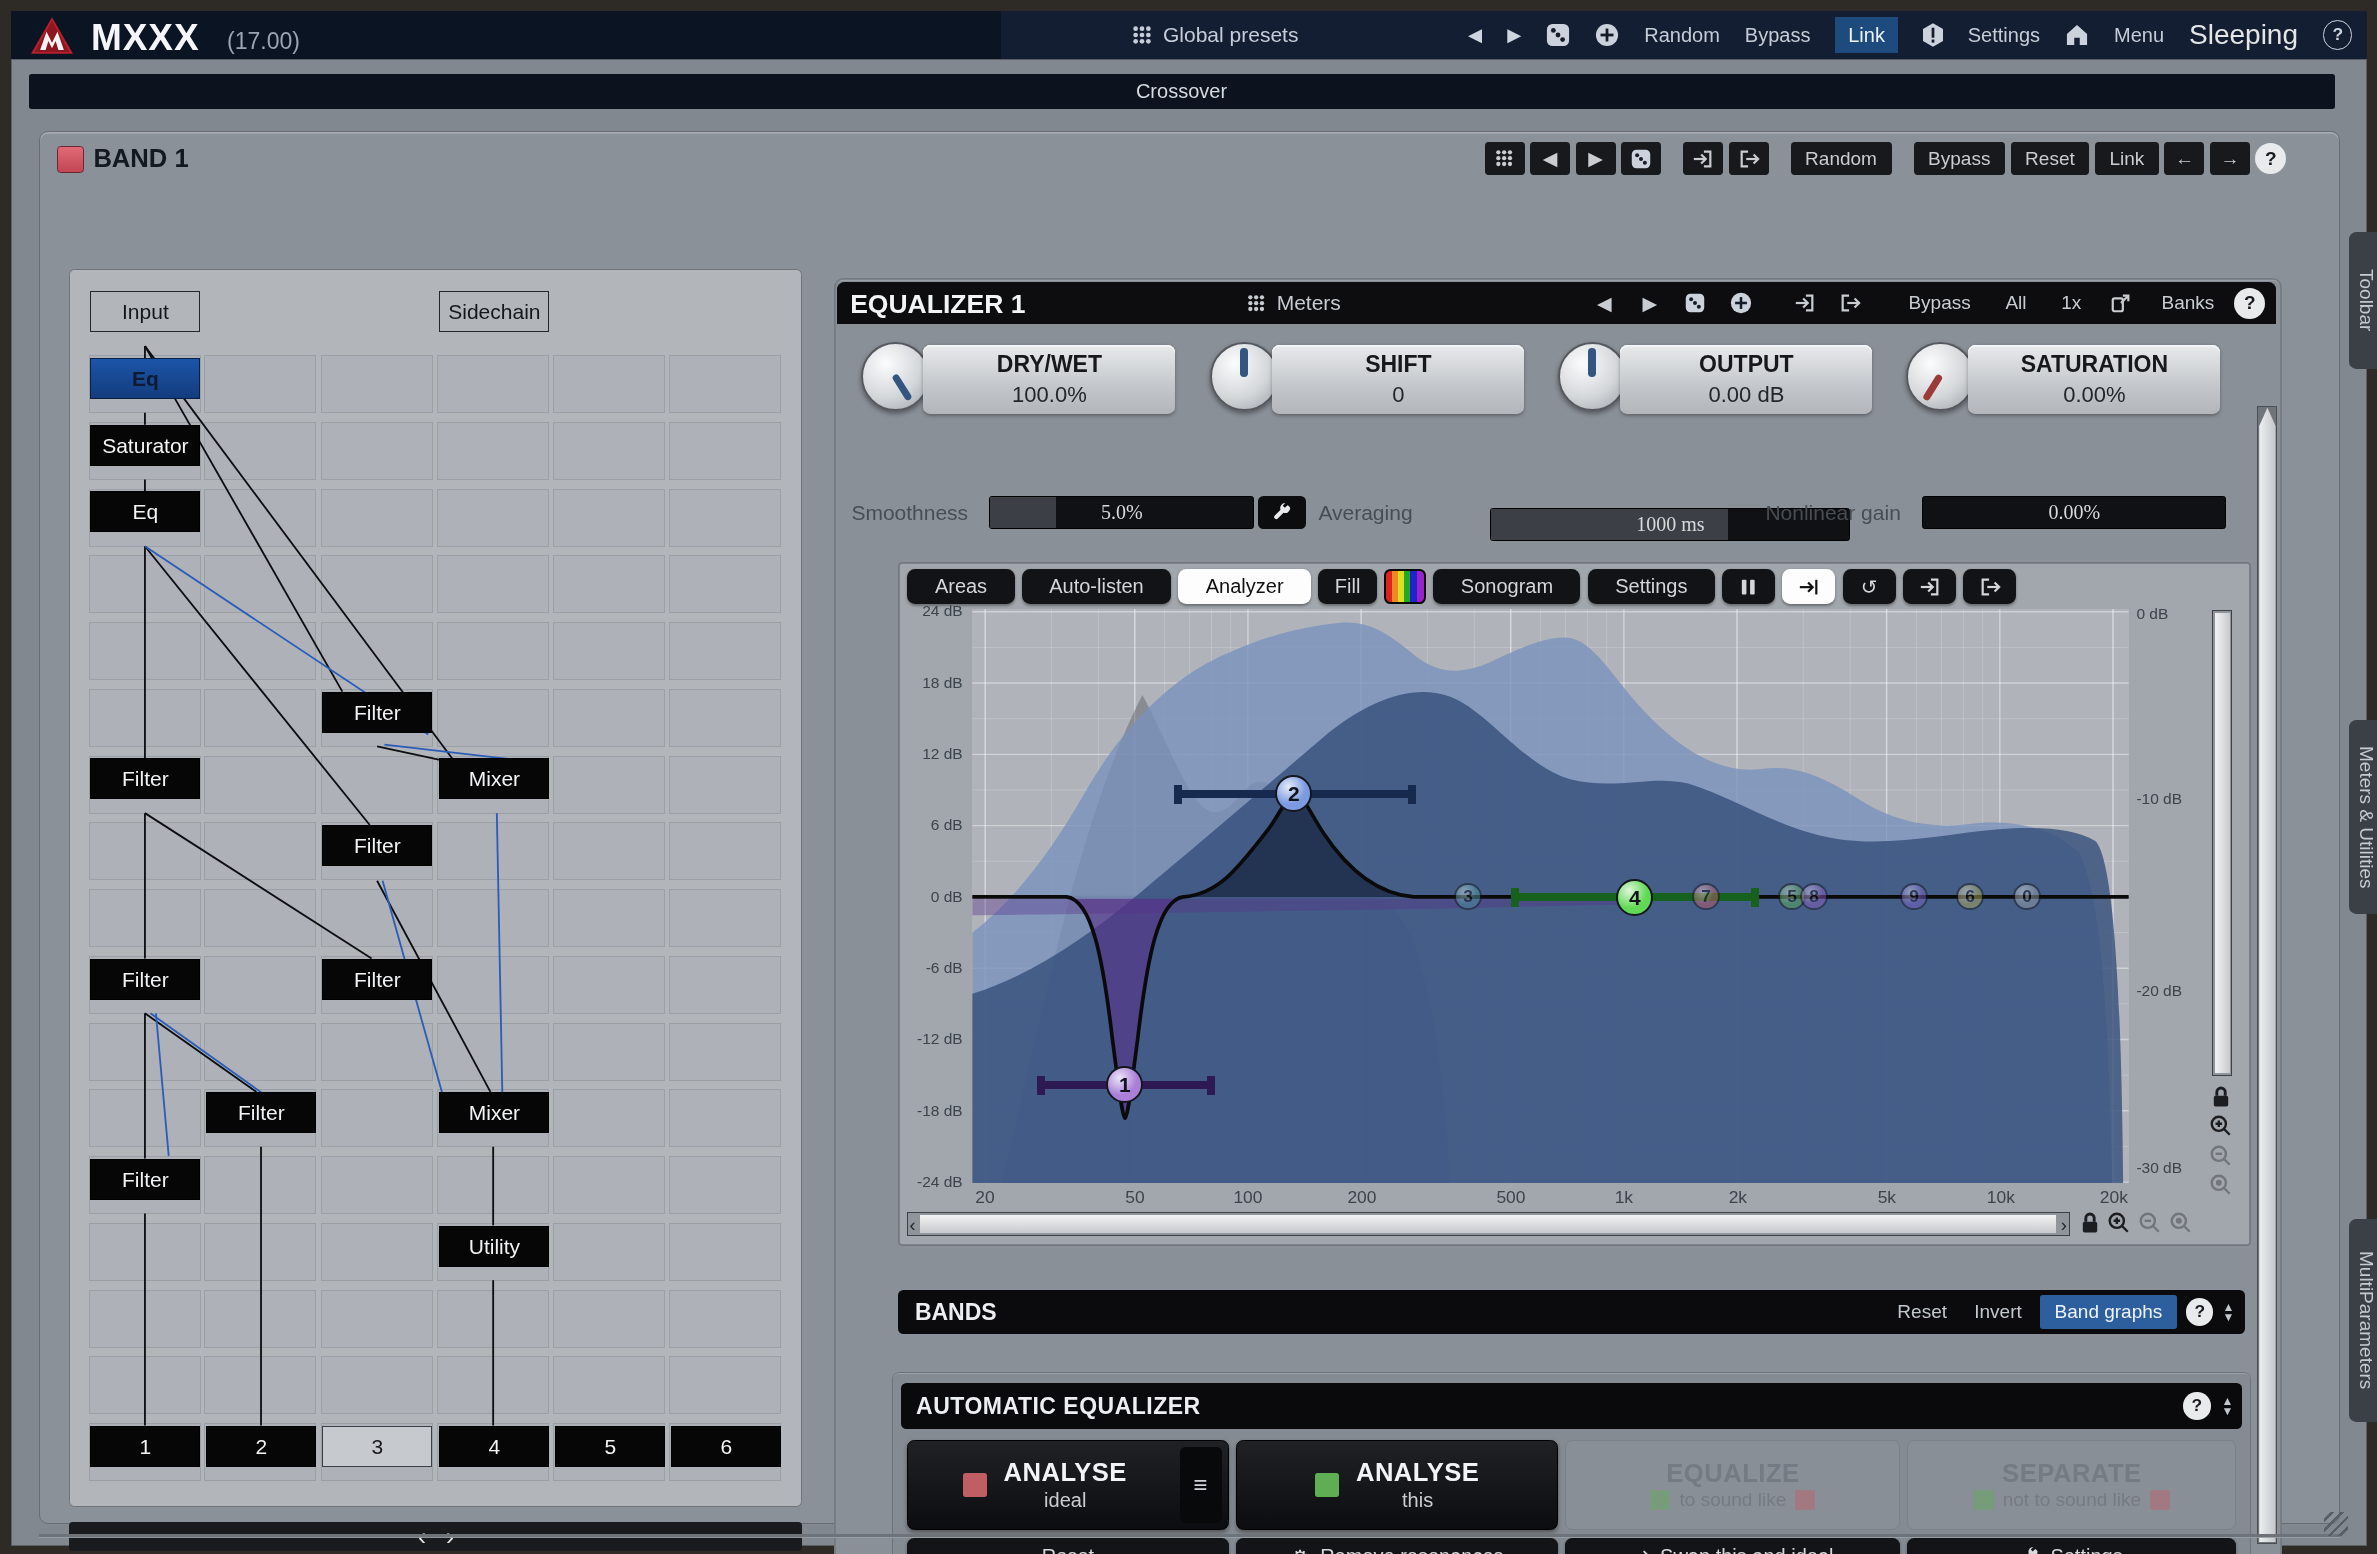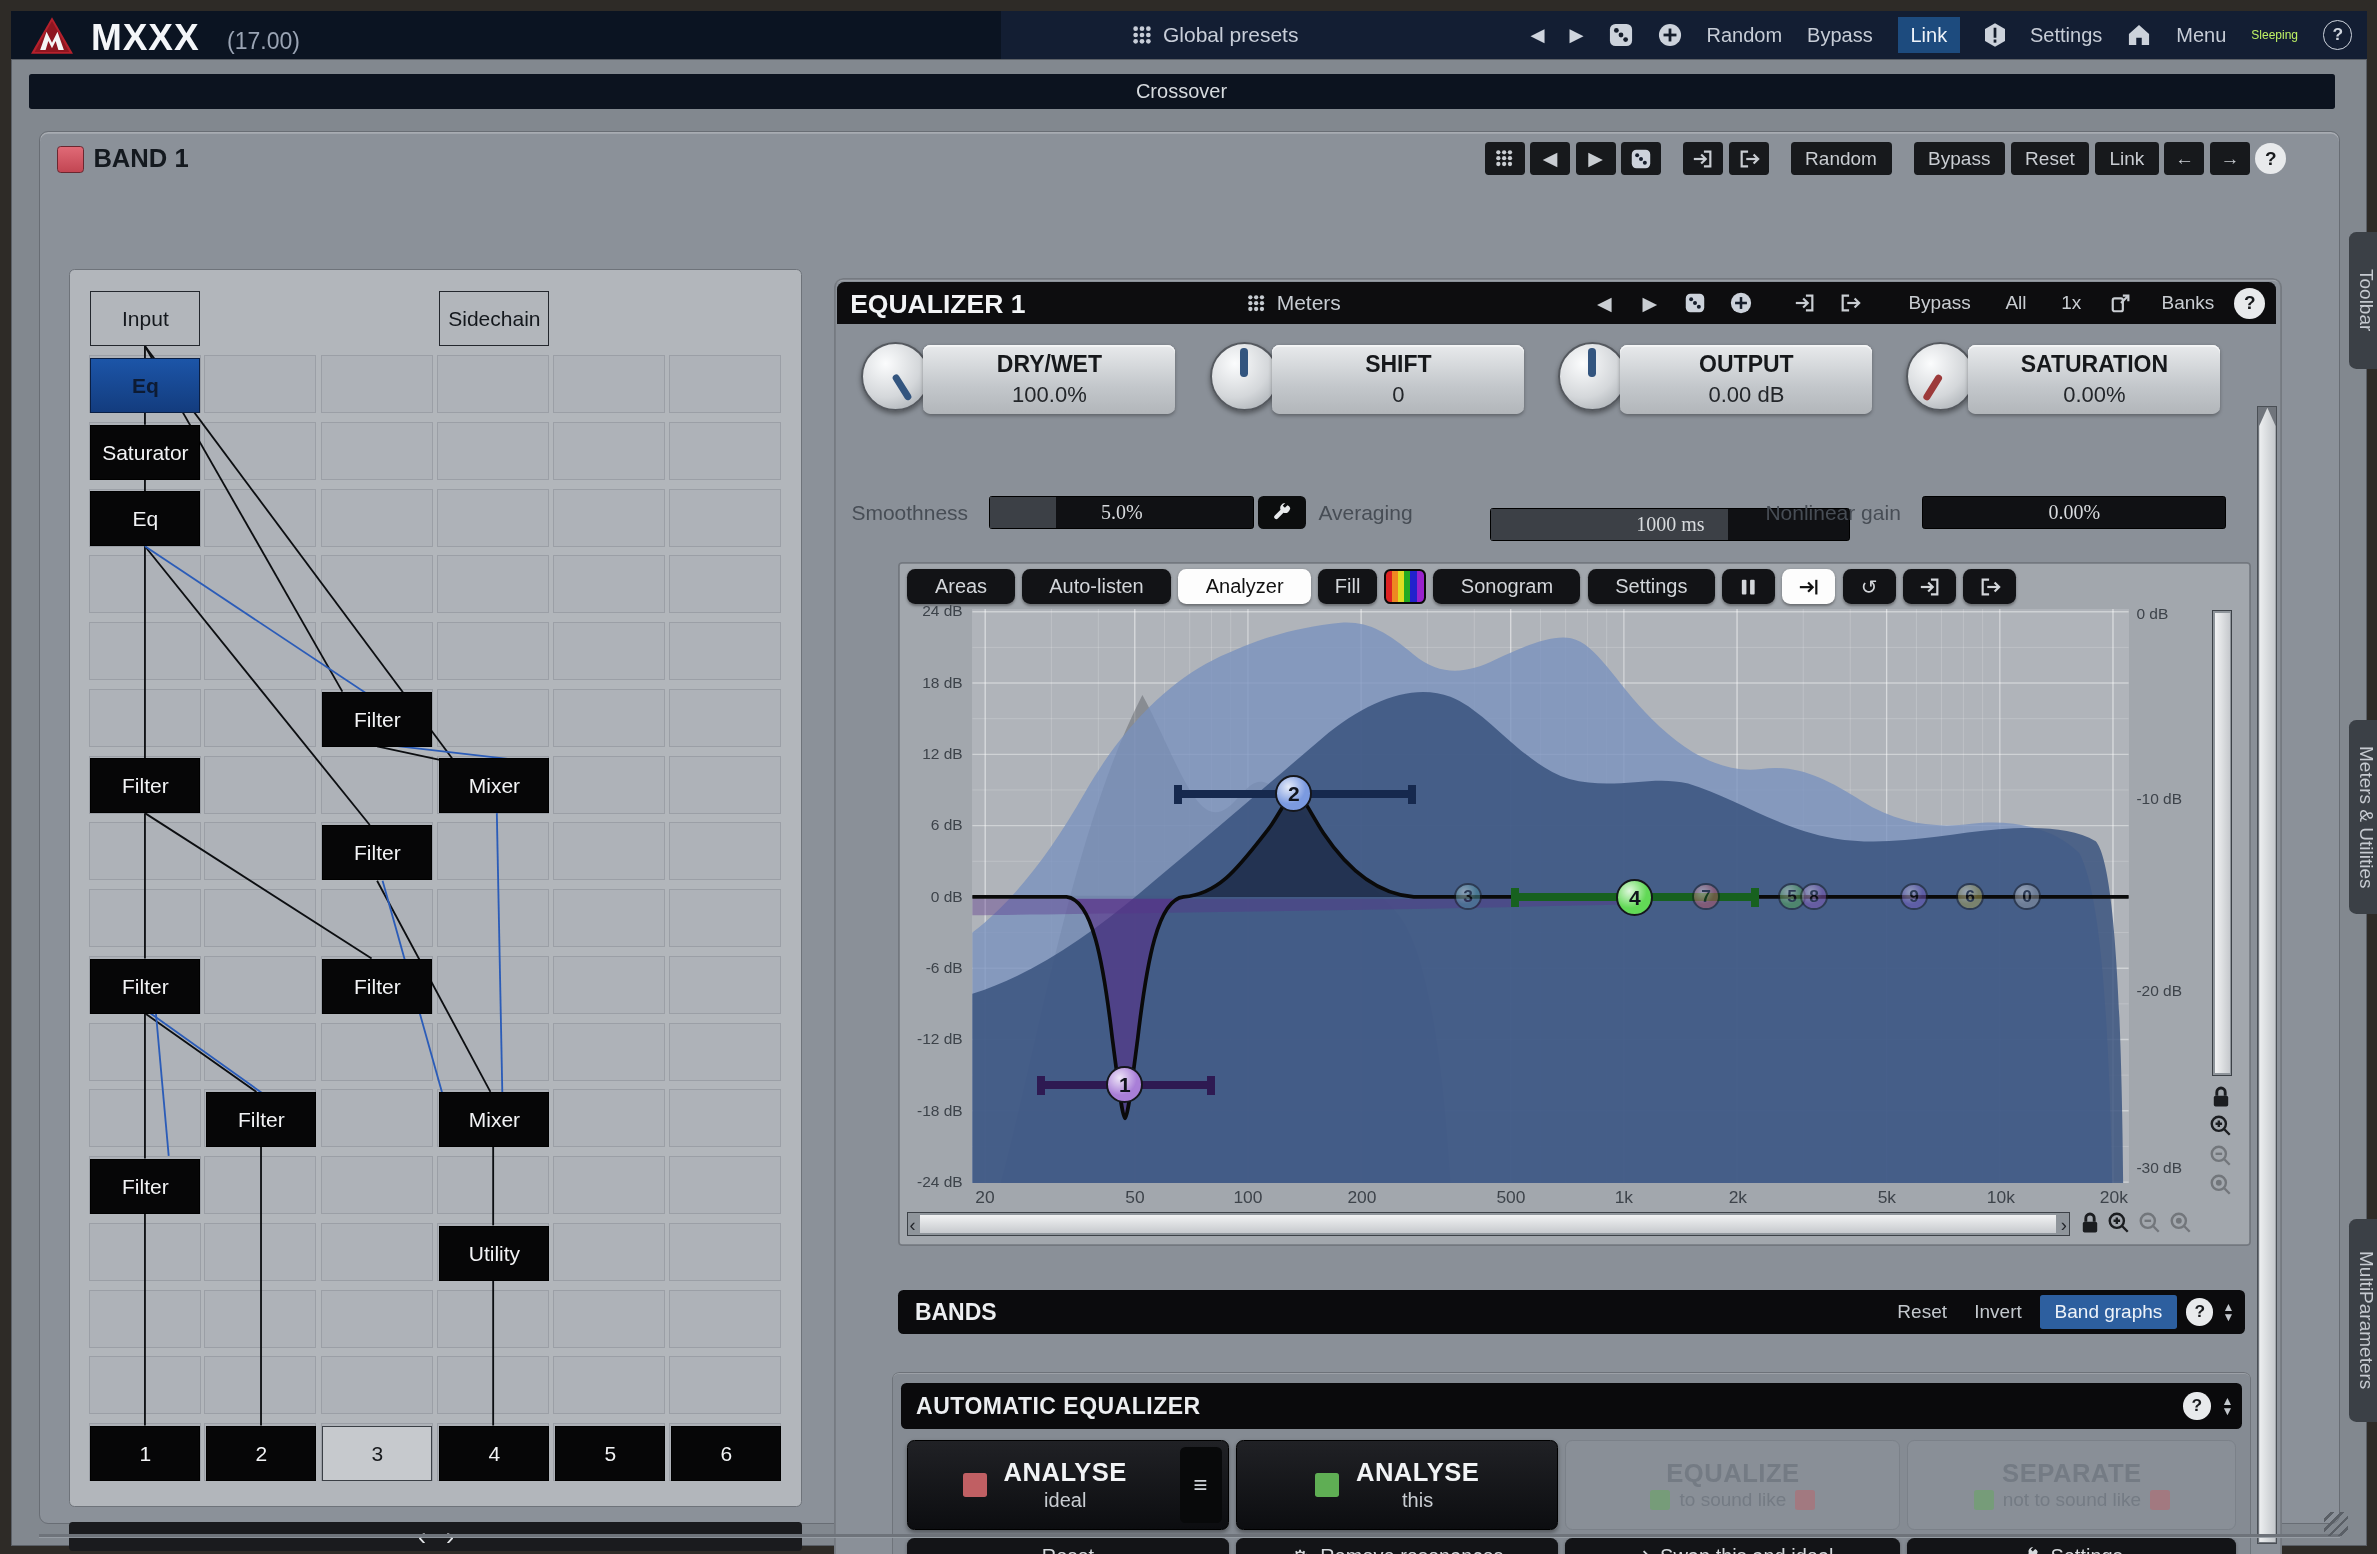--- a/index.html
+++ b/index.html
@@ -9,21 +9,21 @@
   #topbar{left:11px;top:11px;width:2356px;height:48px;background:#0b1422;display:flex;align-items:center;}
   #topbar .rightbg{position:absolute;left:990px;top:0;right:0;bottom:0;background:#131e33;}
   #logo{position:absolute;left:20px;top:5.5px;}
   #brand{position:absolute;left:80px;top:6.4px;font-size:37px;font-weight:bold;color:#f4f6f9;letter-spacing:0.9px;}
   #version{position:absolute;left:216px;top:16.5px;font-size:23px;color:#9aa4b4;}
   #gpresets{position:absolute;left:1121px;top:0;height:48px;display:flex;align-items:center;gap:11px;color:#c7cdd8;font-size:21px;}
   #topright{position:absolute;right:14.6px;top:0;height:48px;display:flex;align-items:center;gap:25px;}
   .tbt{color:#c6ccd6;font-size:20px;}
   .tglyph{color:#cfd5de;font-size:18.3px;}
   .editbox{background:#1d4b7e;color:#eef3f9;padding:6.4px 12.8px;font-size:20px;}
-  .sleeping{color:#bef264;font-size:12px;}
+  .sleeping{color:#e5e5e5;font-size:28px;}
   .qcirc{width:27.4px;height:27.4px;border:1.8px solid #cfd5de;border-radius:50%;color:#cfd5de;
     display:flex;align-items:center;justify-content:center;font-size:17.4px;font-weight:bold;}
   
   #win{left:11px;top:59px;width:2356px;height:1487px;background:#82888f;border:1.8px solid #5a5f66;box-sizing:border-box;}
   #crossbar{left:16.5px;top:13.7px;width:2306px;height:35px;background:#0c131f;border-radius:2.7px;
     display:flex;align-items:center;justify-content:center;color:#d6dade;font-size:20px;}
   
   #bandpanel{left:27.4px;top:71px;width:2301px;height:1393px;background:#8b9199;border-radius:9.1px;
     border:1.8px solid #686d74;box-shadow:inset 0 1.8px 0 rgba(255,255,255,.25);box-sizing:border-box;}
   #bandswatch{left:16.5px;top:13.7px;width:25px;height:25px;border-radius:3.7px;border:0.9px solid #6a2730;
@@ -36,21 +36,21 @@
   .kico{width:40px;padding:0;}
   .wq{width:31px;height:31px;border-radius:50%;background:#e8eaec;color:#17191c;font-weight:bold;
     font-size:19px;display:flex;align-items:center;justify-content:center;}
   
   #nodepanel{left:29px;top:137px;width:733px;height:1238px;background:#b2b6bb;border:1.8px solid #6e737a;
     border-radius:5.5px;box-sizing:border-box;}
   .gcell{position:absolute;width:112px;height:58px;background:#aeb2b8;border:0.9px solid #9b9fa6;box-sizing:border-box;}
   #wires{position:absolute;left:0;top:0;}
   #wires line.wb{stroke:#0c0e11;stroke-width:2;}
   #wires line.wu{stroke:#2b5cb8;stroke-width:2;}
-  .node{position:absolute;width:110px;height:55px;display:flex;align-items:center;justify-content:center;
+  .node{position:absolute;width:110px;height:41px;display:flex;align-items:center;justify-content:center;
     font-size:21px;box-sizing:border-box;}
   .node.fx{background:#060607;color:#f2f3f5;border:0.9px solid #000;}
   .node.io{background:transparent;border:1.8px solid #23272d;color:#14181d;}
   .node.selected{background:linear-gradient(#1c55a8,#133c7e);color:#0d1b33;border:0.9px solid #0a1f44;font-weight:bold;}
   .node.out{background:#060607;color:#f2f3f5;border:0.9px solid #000;}
   .node.out_selected{background:#c6c9cd;color:#17191c;border:1.8px solid #3a3f45;}
   #nodepager{left:29px;top:1390px;width:733px;height:29px;background:#1a1b1e;border-radius:3.7px;
     display:flex;align-items:center;justify-content:center;gap:20px;color:#e4e6e9;font-size:24px;}
   
   #eqpanel{left:794px;top:146px;width:1448px;height:1293px;background:#8a9098;border-radius:9.1px;

